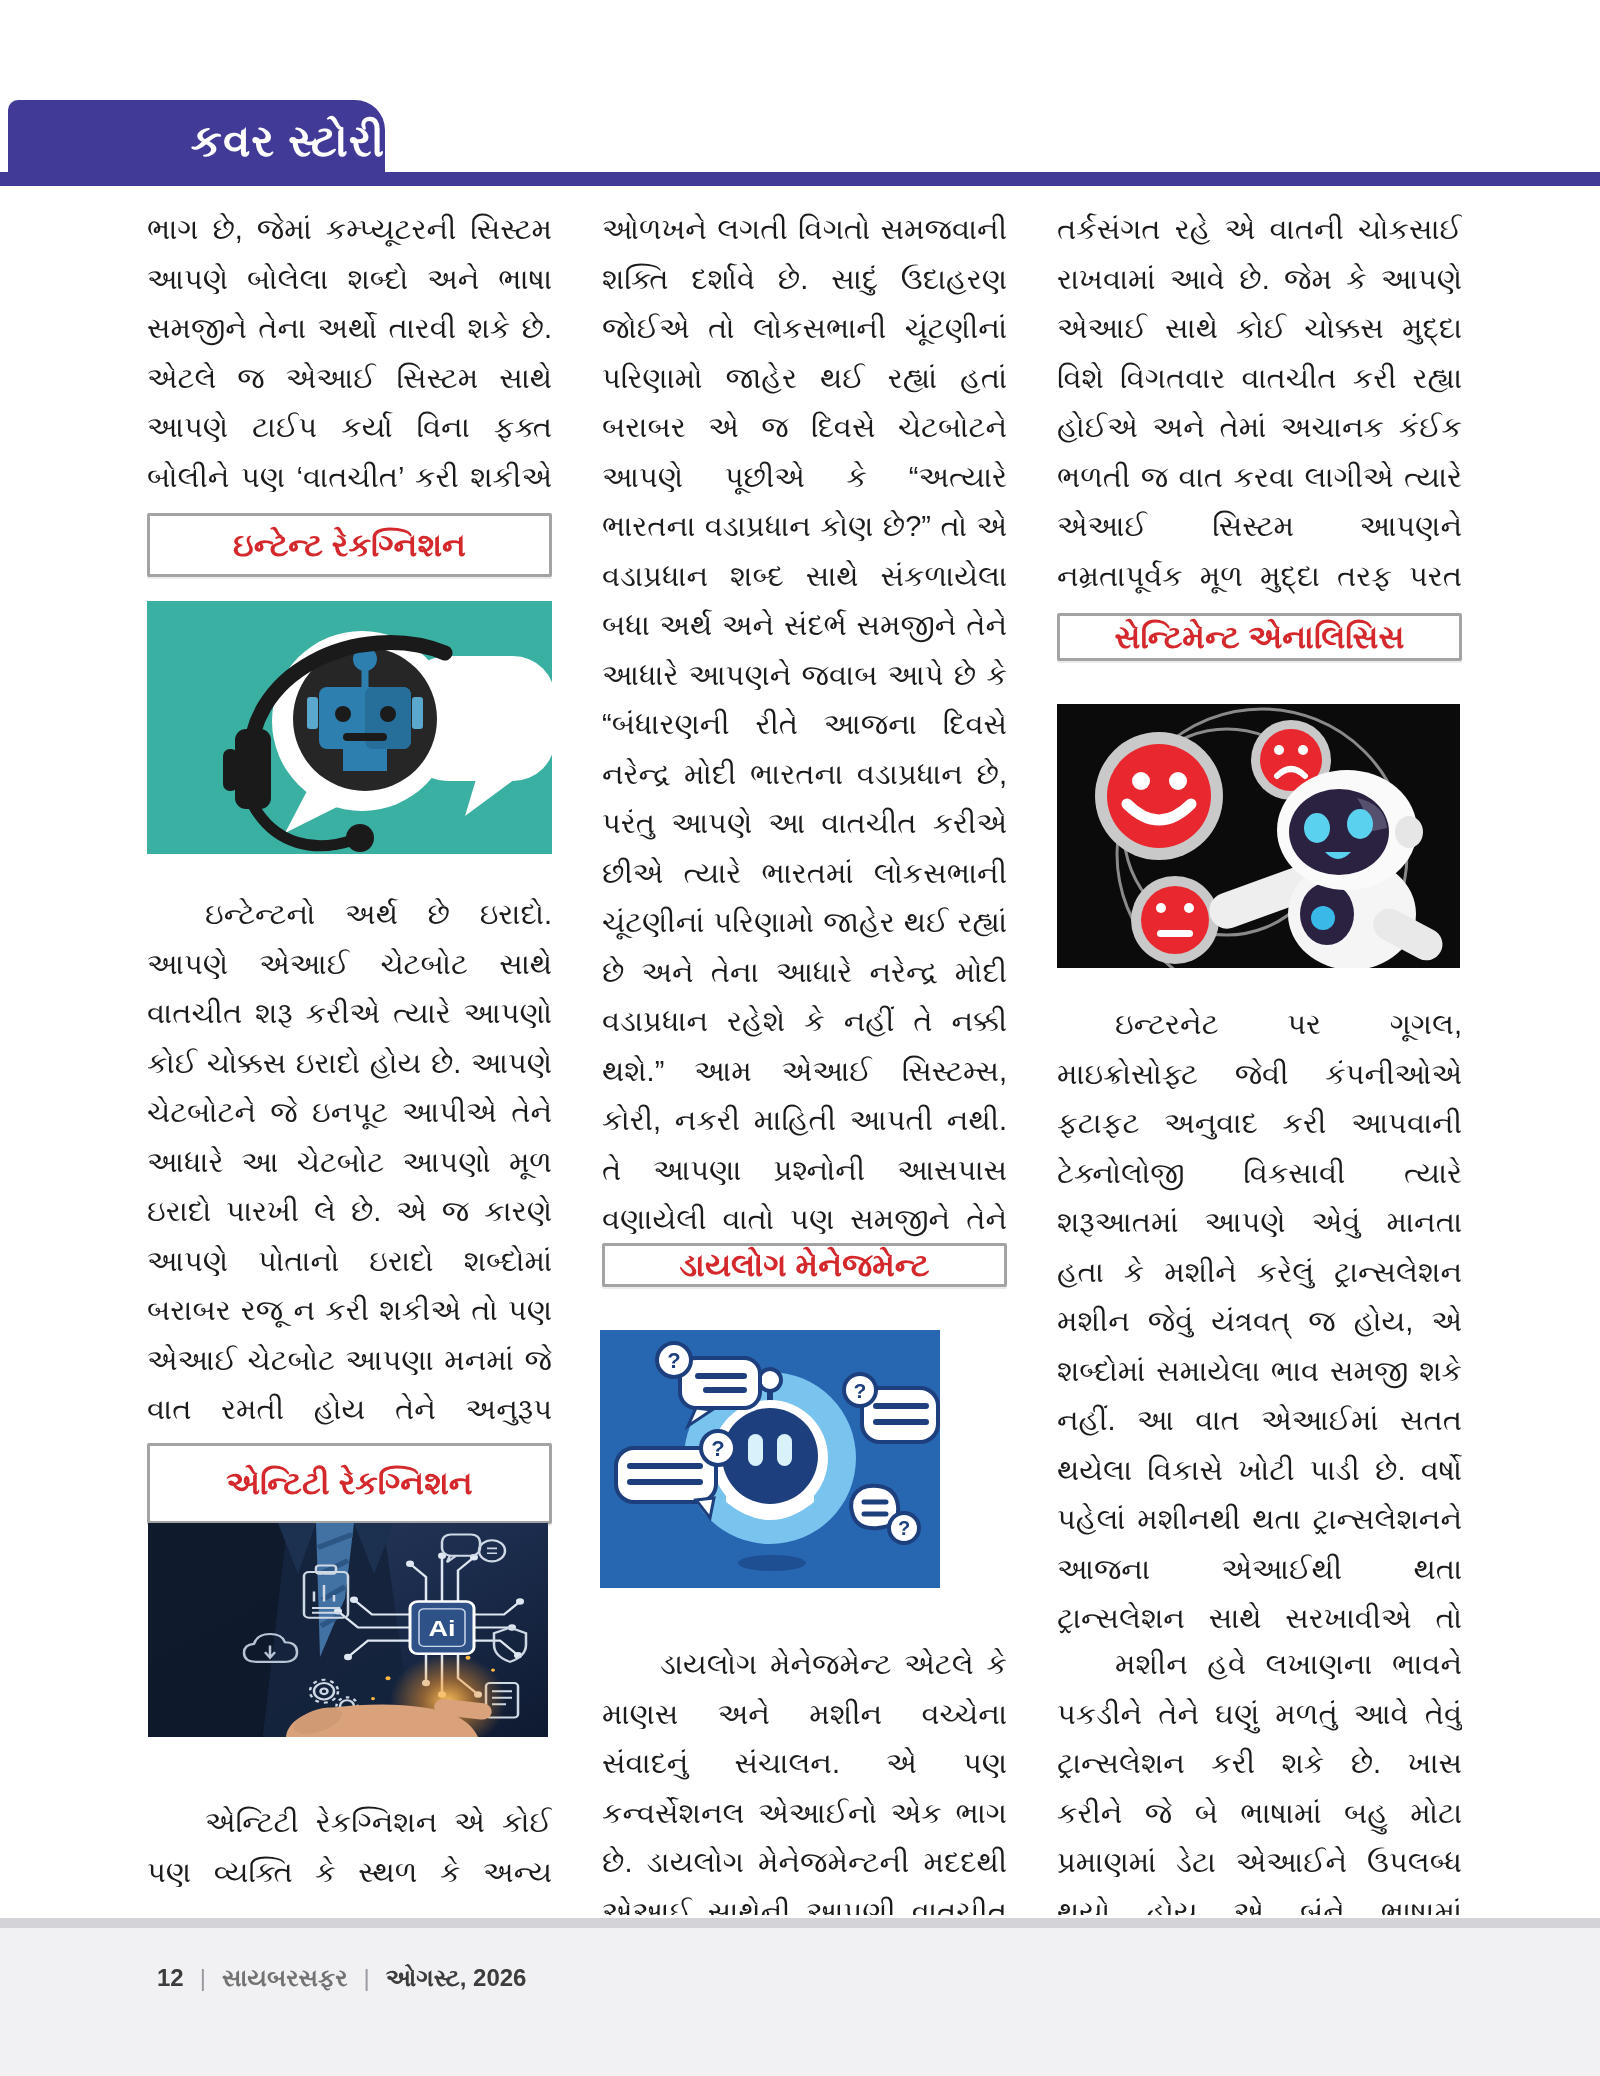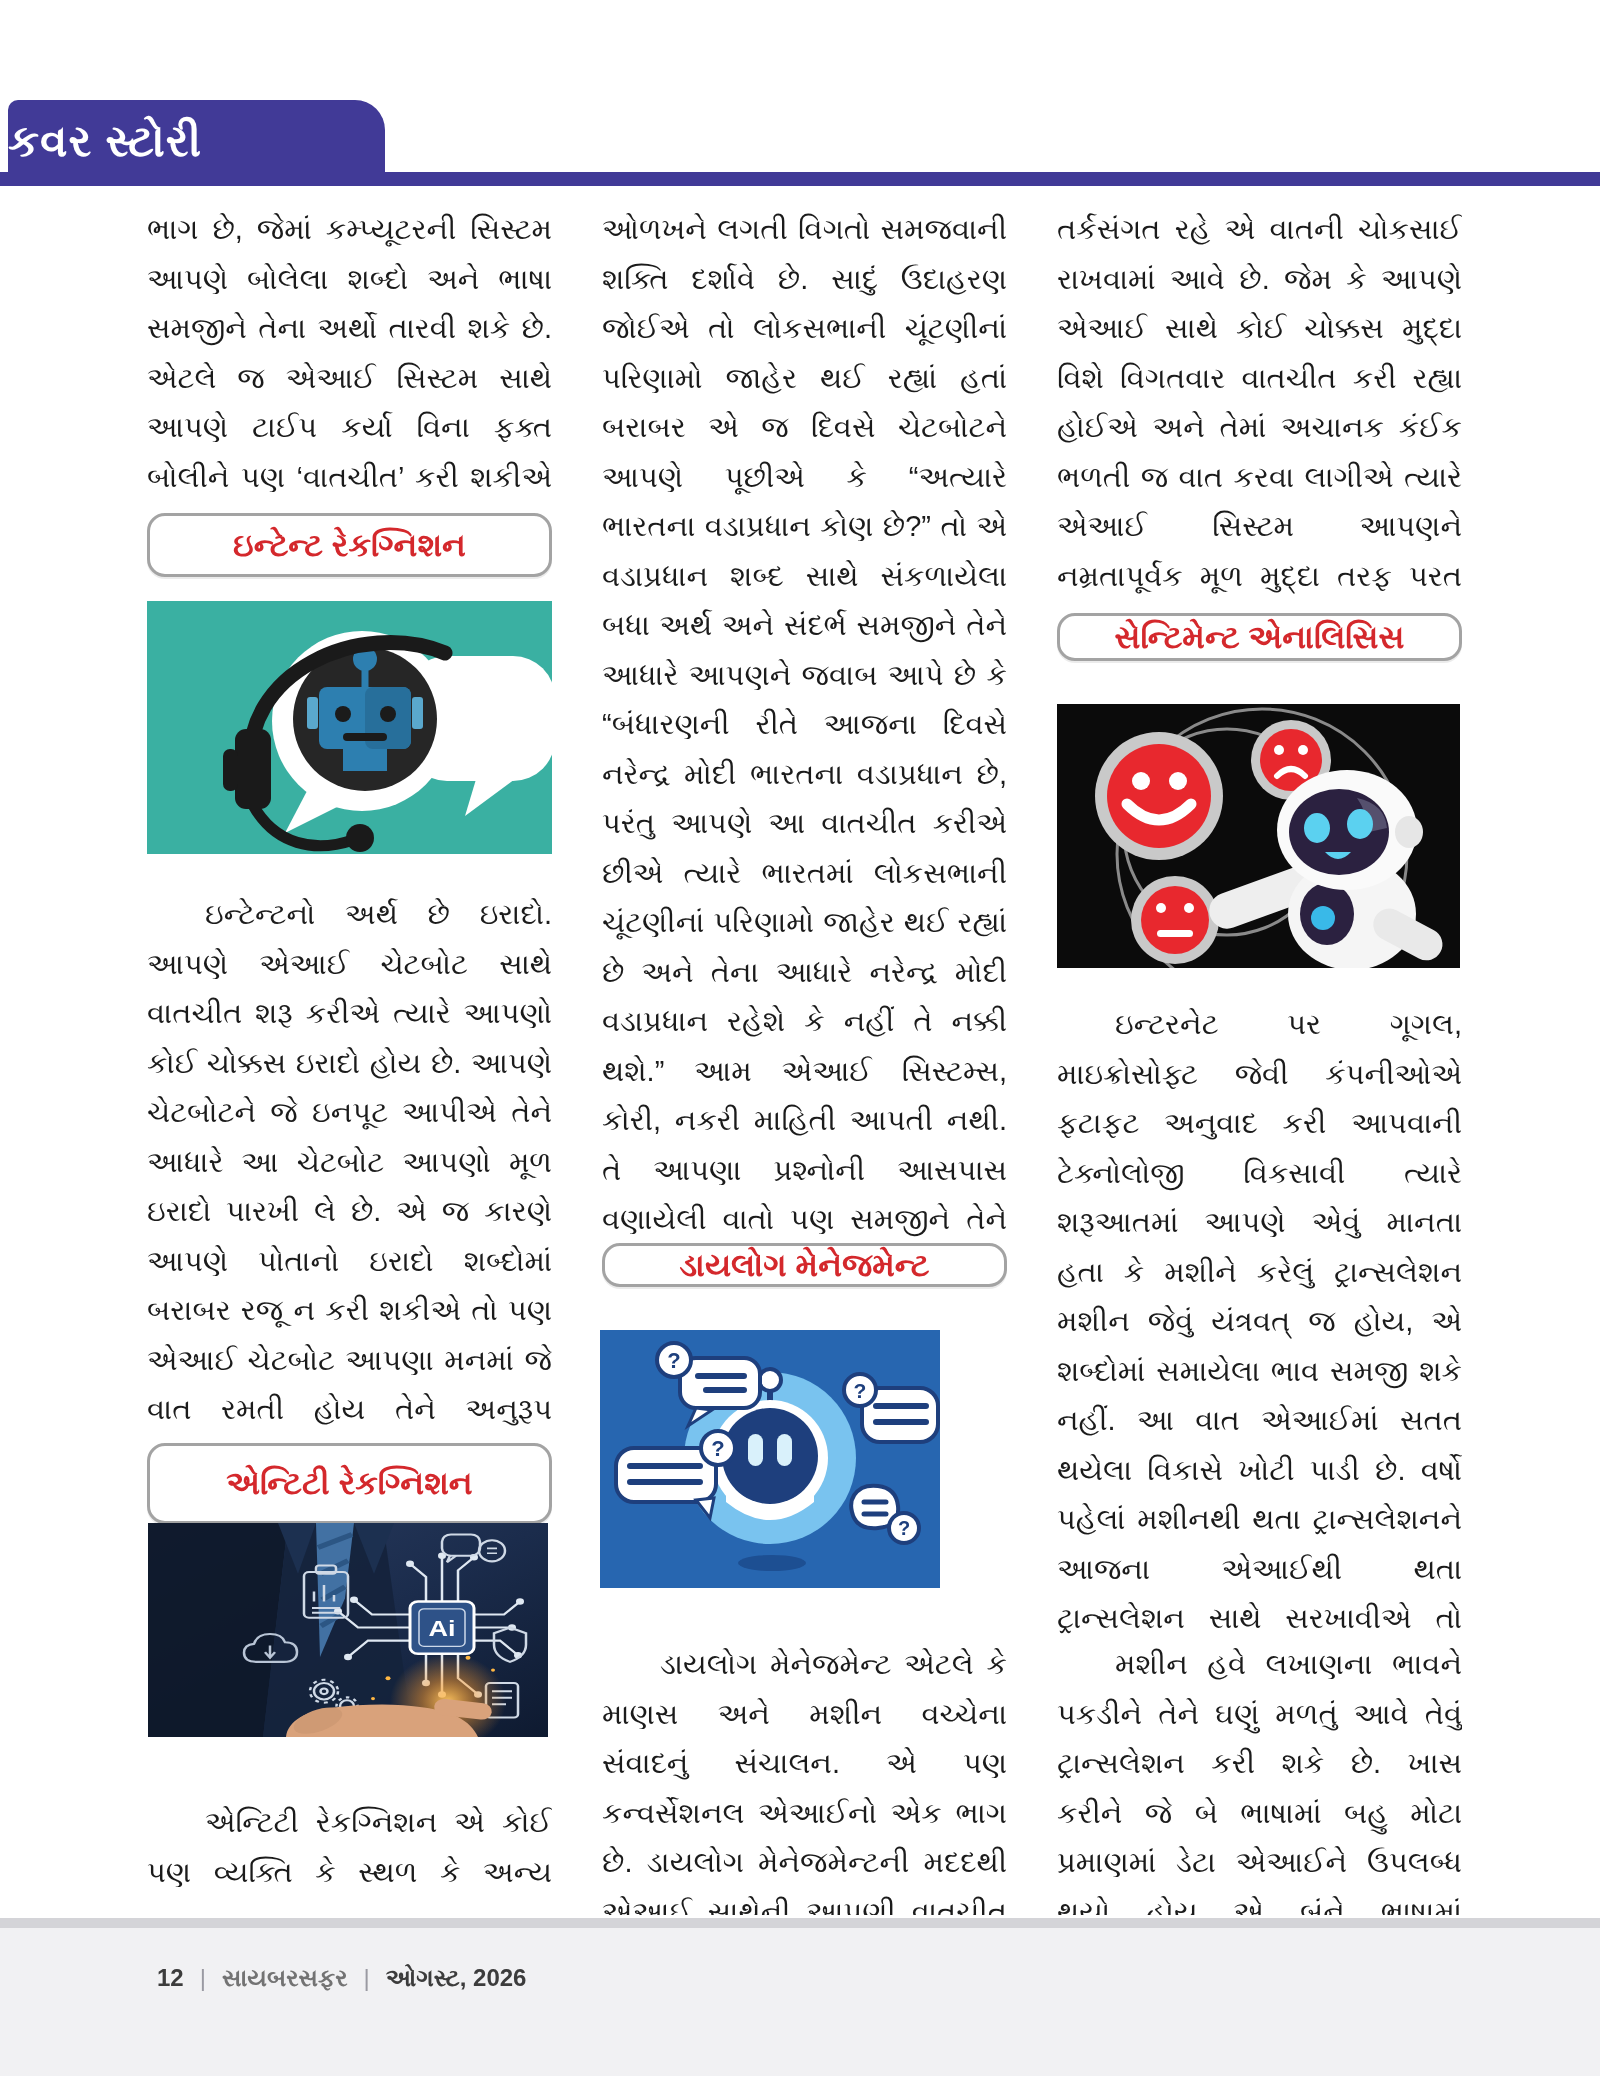--- a/index.html
+++ b/index.html
@@ -1,31 +1,31 @@
 <!DOCTYPE html>
 <html lang="gu"><head>
 <meta charset="utf-8">
 <style>
   html,body{margin:0;padding:0;background:#ffffff;}
   .page{position:relative;width:1600px;height:2076px;background:#ffffff;overflow:hidden;
         font-family:"Liberation Sans","DejaVu Sans",sans-serif;color:#1b1b1b;}
   
   .header-tab{position:absolute;left:8px;top:100px;width:377px;height:82px;background:#413a97;
-              border-radius:10px 30px 0 0;display:flex;align-items:center;justify-content:flex-start;z-index:2;}
+              border-radius:10px 30px 0 0;display:flex;align-items:center;justify-content:flex-end;z-index:2;}
   .header-tab span{color:#ffffff;font-size:44px;font-weight:bold;letter-spacing:1px;}
   .header-bar{position:absolute;left:0;top:172px;width:1600px;height:14px;background:#413a97;z-index:1;}
   
   .blk{position:absolute;box-sizing:border-box;}
   .c1{left:147px;width:405px;}
   .c2{left:602px;width:405px;}
   .c3{left:1057px;width:405px;}
   .body-text{font-size:29px;line-height:49.5px;text-align:justify;overflow:hidden;margin:0;
              overflow-wrap:break-word;}
   .ind{text-indent:58px;}
-  .h-box{background:#ffffff;border:3px solid #a3a3a3;border-radius:18px;color:#d4282c;
+  .h-box{background:#ffffff;border:3px solid #a3a3a3;border-radius:2px;color:#d4282c;
          font-size:32px;font-weight:bold;display:flex;align-items:center;justify-content:center;
          box-shadow:0 2px 0 rgba(0,0,0,0.08);}
   .img{overflow:hidden;margin:0;}
   .img svg{display:block;width:100%;height:100%;}
   
   .footer-area{position:absolute;left:0;top:1918px;width:1600px;height:158px;background:#f1f1f3;
                border-top:10px solid #d4d4d8;box-sizing:border-box;}
   .footer-line{position:absolute;left:157px;top:36px;font-size:24px;font-weight:bold;color:#3c3c3c;
                display:flex;gap:16px;align-items:flex-start;}
   .footer-line .sep{color:#9a9aa2;font-weight:normal;}

